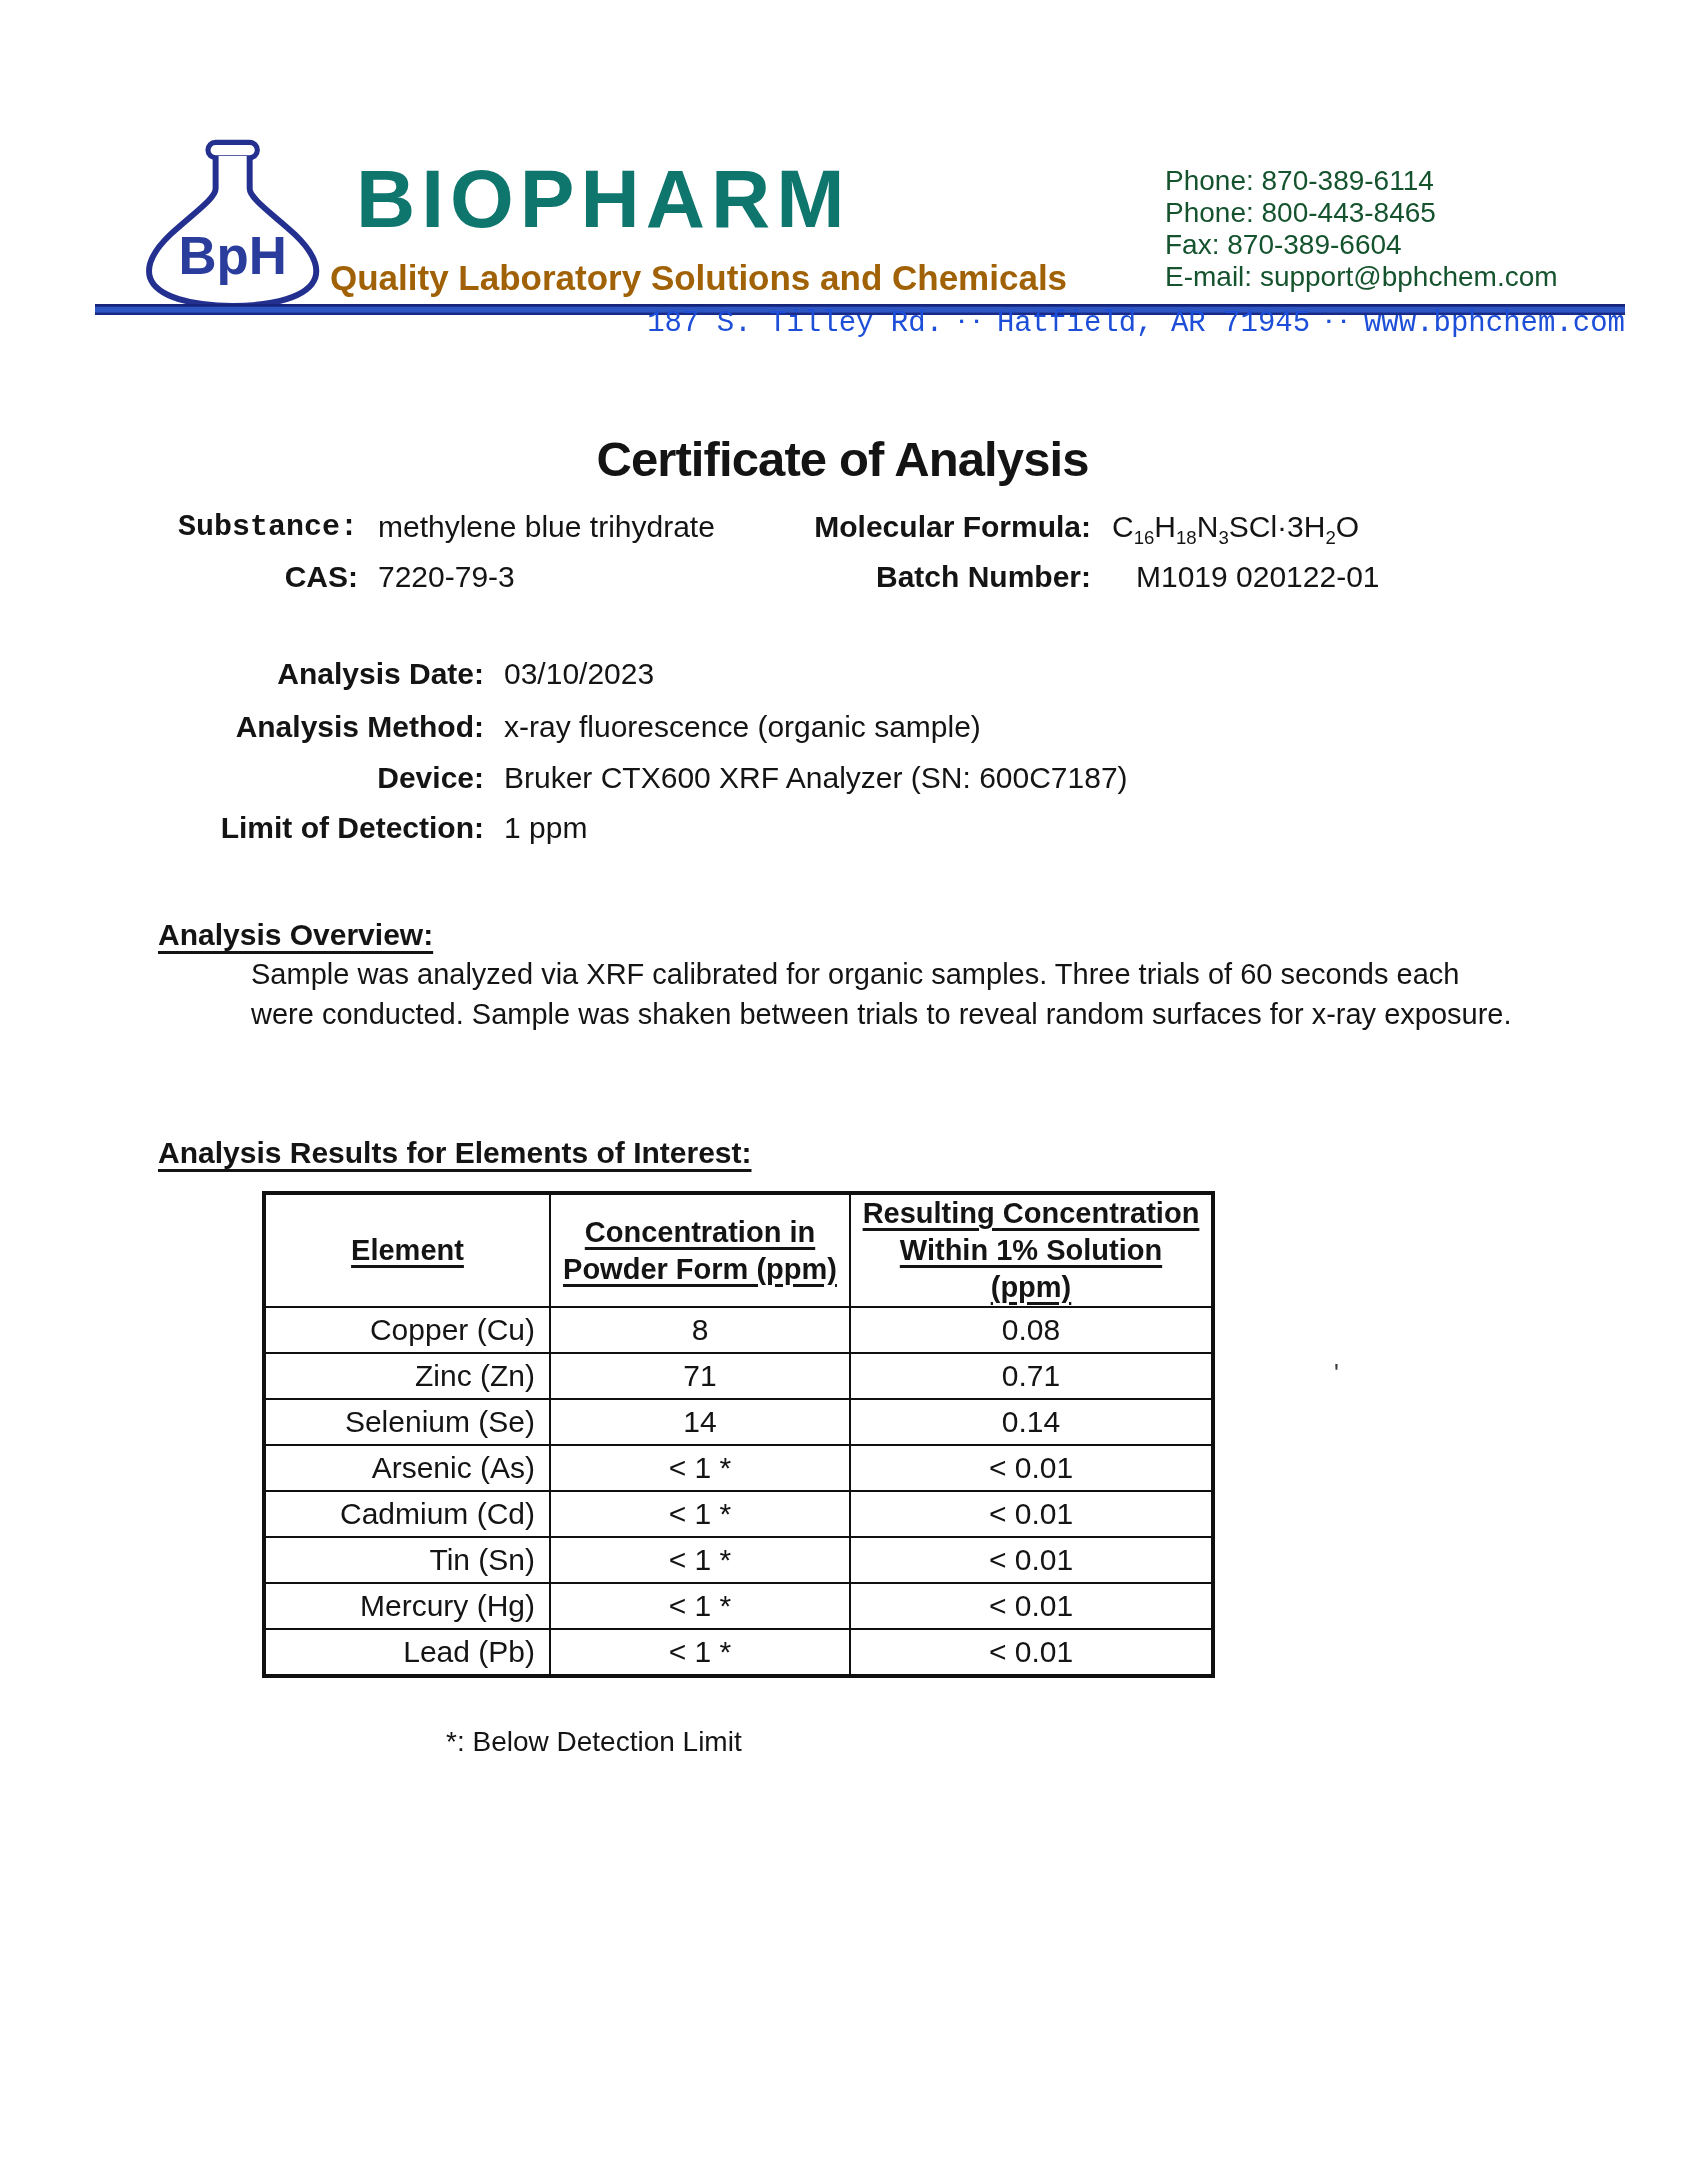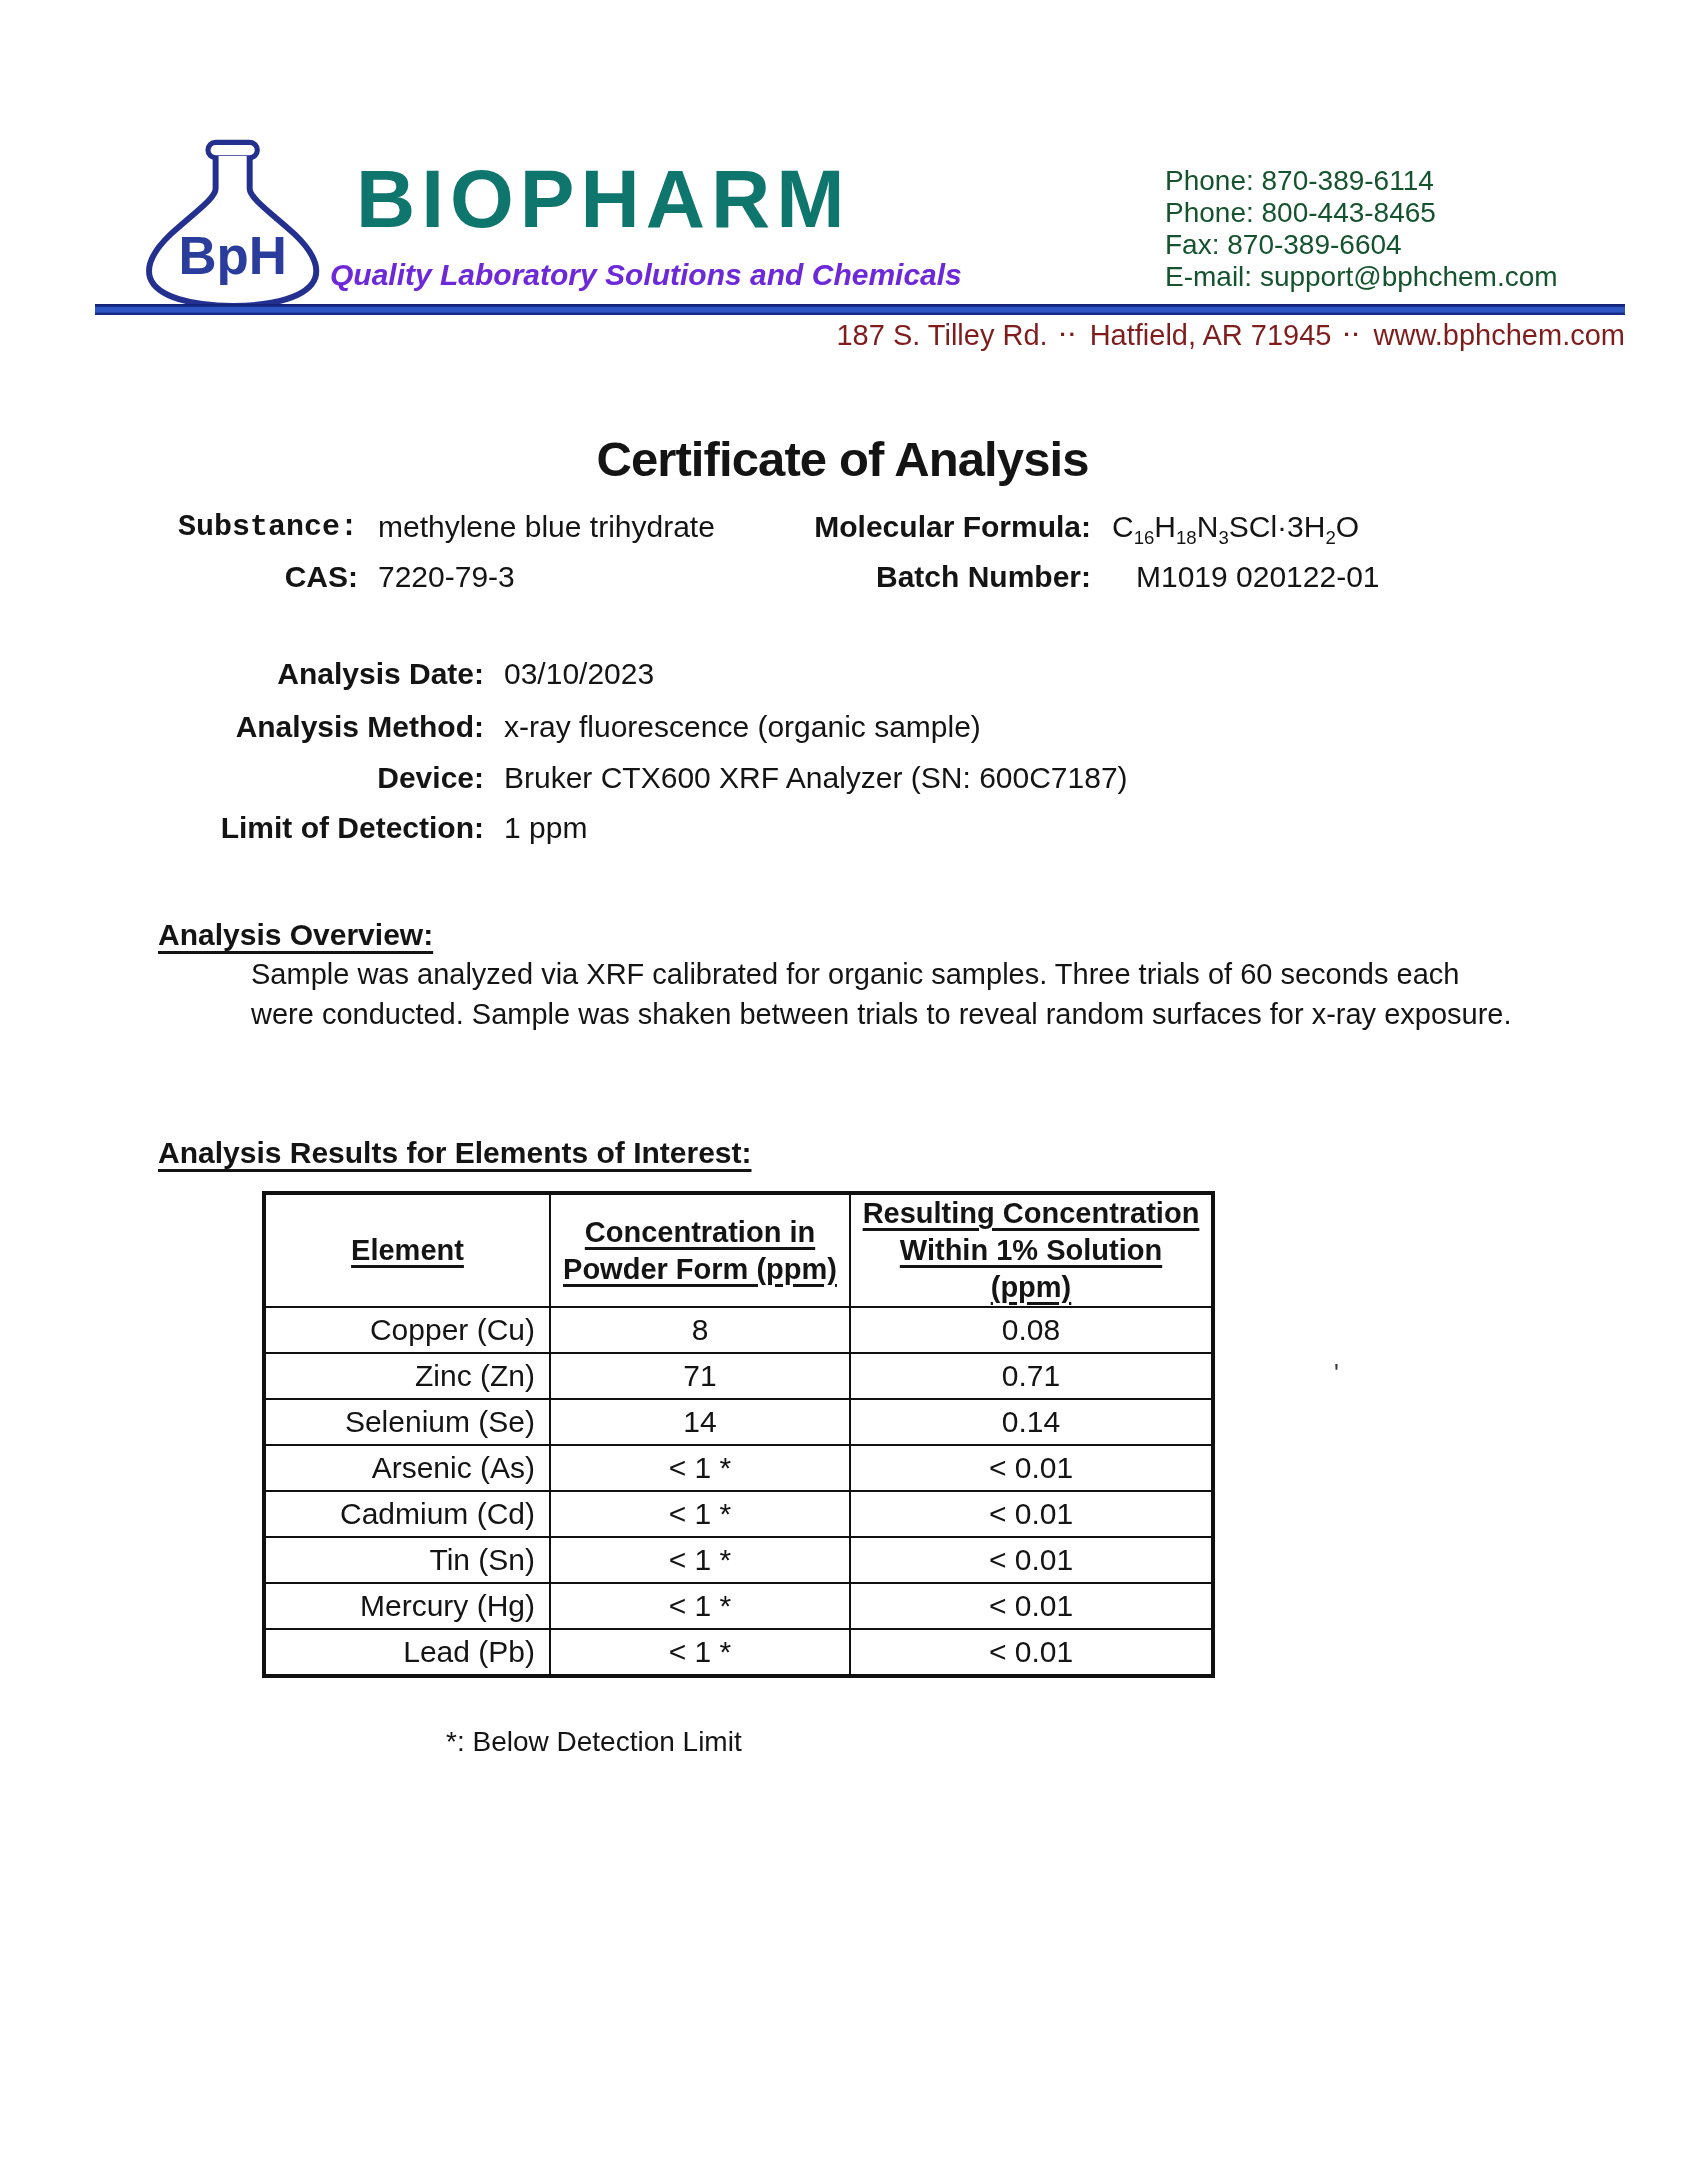--- a/index.html
+++ b/index.html
@@ -14,37 +14,37 @@
   .abs{position:absolute;}
 
   
   .brand{
     left:356px;top:152px;
     font-size:82px;font-weight:bold;letter-spacing:6px;
     color:#0f766e;
   }
   .tagline{
     left:330px;top:258px;
-    font-size:30px;font-weight:bold;
-    color:#6d28d9;
-    font-style:italic;
+    font-size:35px;font-weight:bold;
+    color:#a16207;
   }
   .contact{
     left:1165px;top:165px;
     font-size:28px;line-height:32px;
     color:#14532d;
   }
   .blue-rule{
     left:95px;top:304px;width:1530px;height:11px;
     background:linear-gradient(180deg,#16257c 0%,#16257c 20%,#2e56c2 32%,#2e56c2 72%,#182a86 84%,#182a86 100%);
   }
   .address{
-    right:60px;top:319px;
-    font-size:29px;color:#7f1d1d;
+    right:60px;top:307px;
+    font-size:29px;color:#1d4ed8;
     white-space:nowrap;
+    font-family:Liberation Mono, monospace;
   }
   .addr-sep{
     font-size:22px;font-weight:bold;letter-spacing:1.7px;
     position:relative;top:-3.4px;
     padding:0 12px;
   }
   .flask-wrap{left:126px;top:139px;width:215px;height:172px;}
 
   
   .doc-title{

